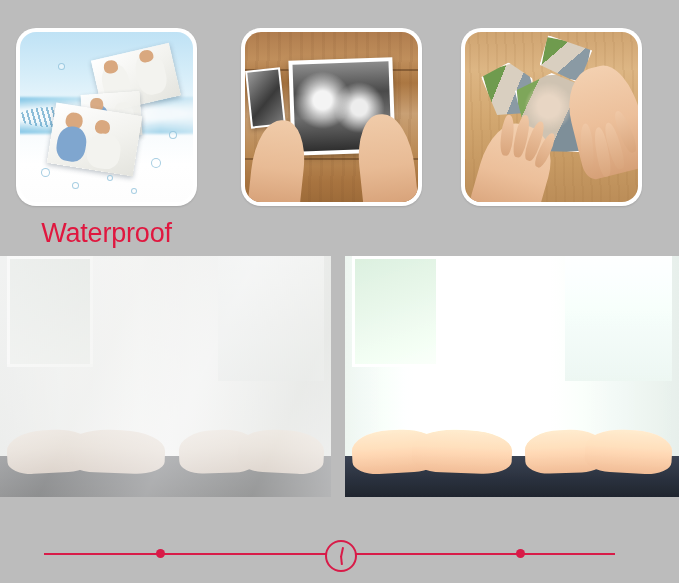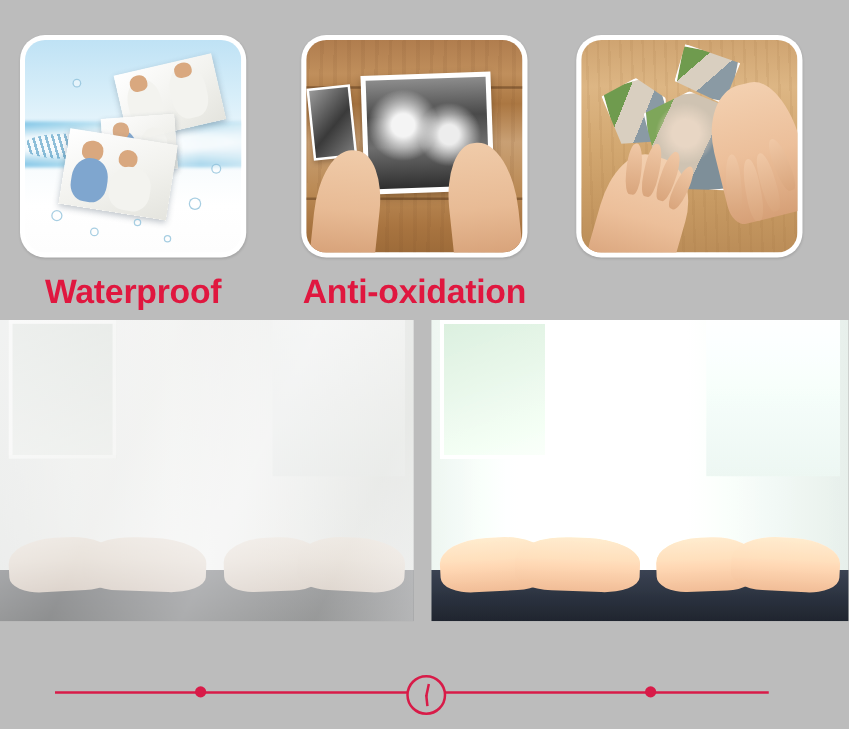--- a/index.html
+++ b/index.html
@@ -15,21 +15,20 @@
     position: relative;
   }
 
   
   .feature-row {
     position: absolute;
     left: 0;
     top: 0;
     width: 679px;
     height: 255px;
-    font-weight: bold;
   }
   .feature-card {
     position: absolute;
     top: 28px;
     width: 181px;
     height: 178px;
     background: #ffffff;
     border-radius: 20px;
     box-shadow: 0 1px 2px rgba(0,0,0,0.12);
     padding: 4px;
@@ -500,21 +499,20 @@
       <div class="tr-hand l">
         <div class="tr-finger" style="left:18%;top:-6%;width:17%;height:42%;transform:rotate(-10deg);"></div>
         <div class="tr-finger" style="left:38%;top:-10%;width:17%;height:44%;transform:rotate(-4deg);"></div>
         <div class="tr-finger" style="left:58%;top:-8%;width:17%;height:42%;transform:rotate(3deg);"></div>
         <div class="tr-finger" style="left:76%;top:0%;width:16%;height:38%;transform:rotate(9deg);"></div>
       </div>
     </div>
   </div>
 
   <div class="feature-label l1">Waterproof</div>
-  <div class="feature-label l2">Anti-oxidation</div>
 </div>
 
 <div class="compare">
 
   <div class="cmp-photo left">
     <div class="scene-wrap">
       <div class="scene">
         <div class="bg-room"></div>
         <div class="bg-window"></div>
         <div class="bg-window2"></div>

